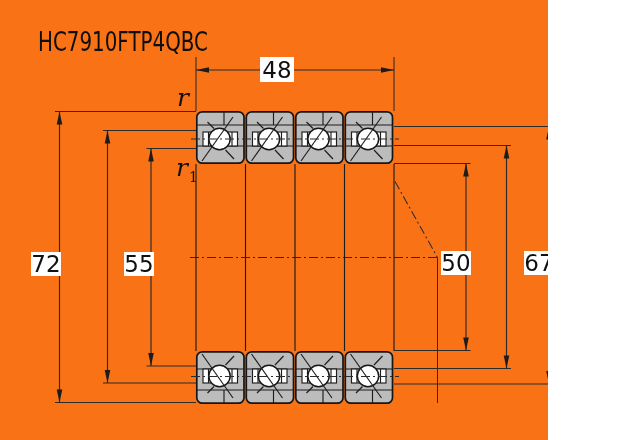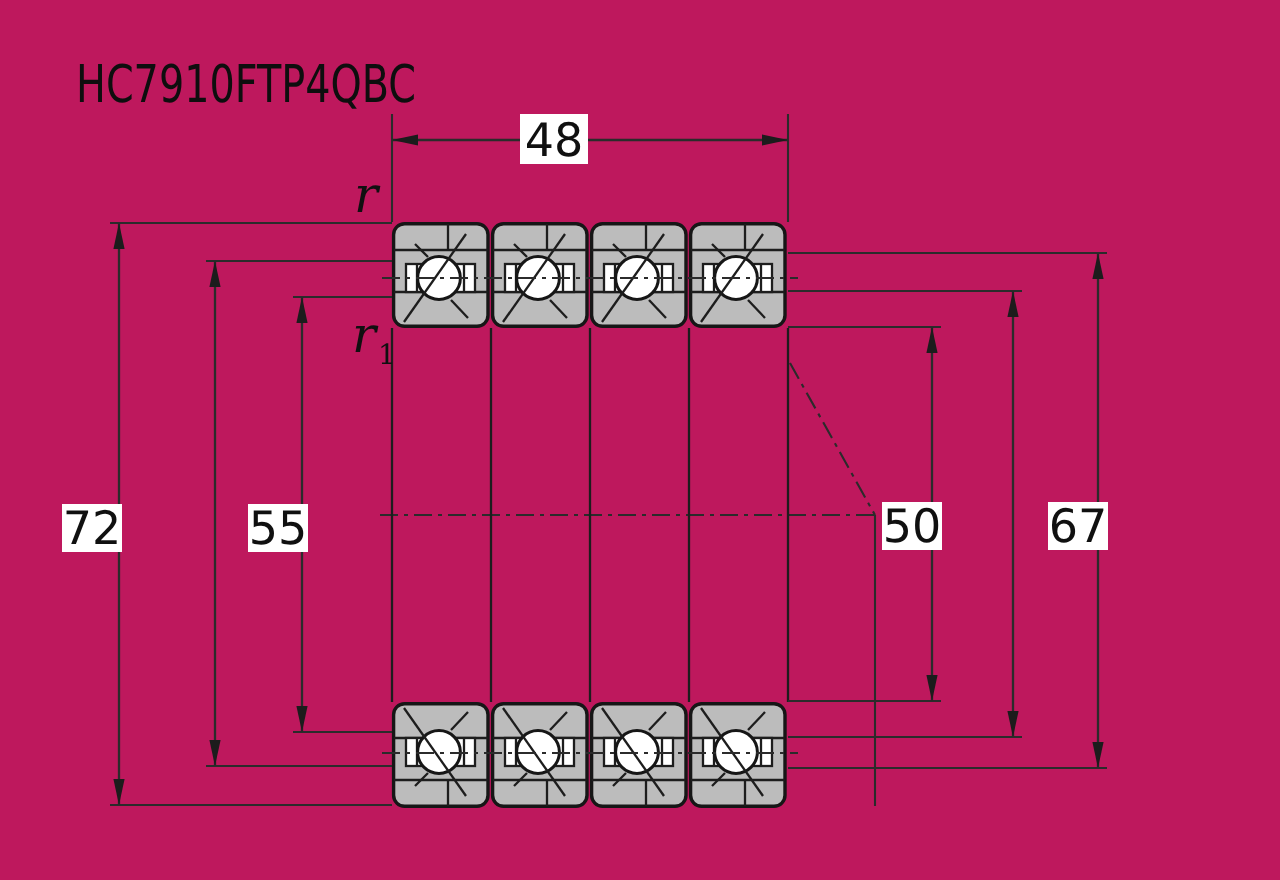--- a/index.html
+++ b/index.html
@@ -1,16 +1,16 @@
 <!DOCTYPE html>
 <html><head>
 <meta charset="utf-8">
 <style>
   html,body{margin:0;padding:0;background:#ffffff;}
-  #stage{position:relative;width:640px;height:440px;background:#be185d;overflow:hidden;
+  #stage{position:relative;width:548px;height:440px;background:#f97316;overflow:hidden;
          font-family:"DejaVu Sans","Liberation Sans",sans-serif;}
   svg{position:absolute;left:0;top:0;}
   .thin{stroke:#2b2b2b;stroke-width:1.05;fill:none;}
   .dimv{stroke:#2b2b2b;stroke-width:1.15;fill:none;}
   .axis{stroke:#2b2b2b;stroke-width:1.05;fill:none;stroke-dasharray:9 3 2 3;}
   .outl{stroke:#161616;stroke-width:1.7;fill:#bcbcbc;}
   .inl{stroke:#1d1d1d;stroke-width:1.15;fill:none;}
   .arrow{fill:#1c1c1c;stroke:none;}
   .dimtxt{font-family:"DejaVu Sans","Liberation Sans",sans-serif;font-size:23px;fill:#101010;}
   .rtxt{font-family:"DejaVu Serif","Liberation Serif",serif;font-style:italic;font-size:25px;fill:#101010;}

